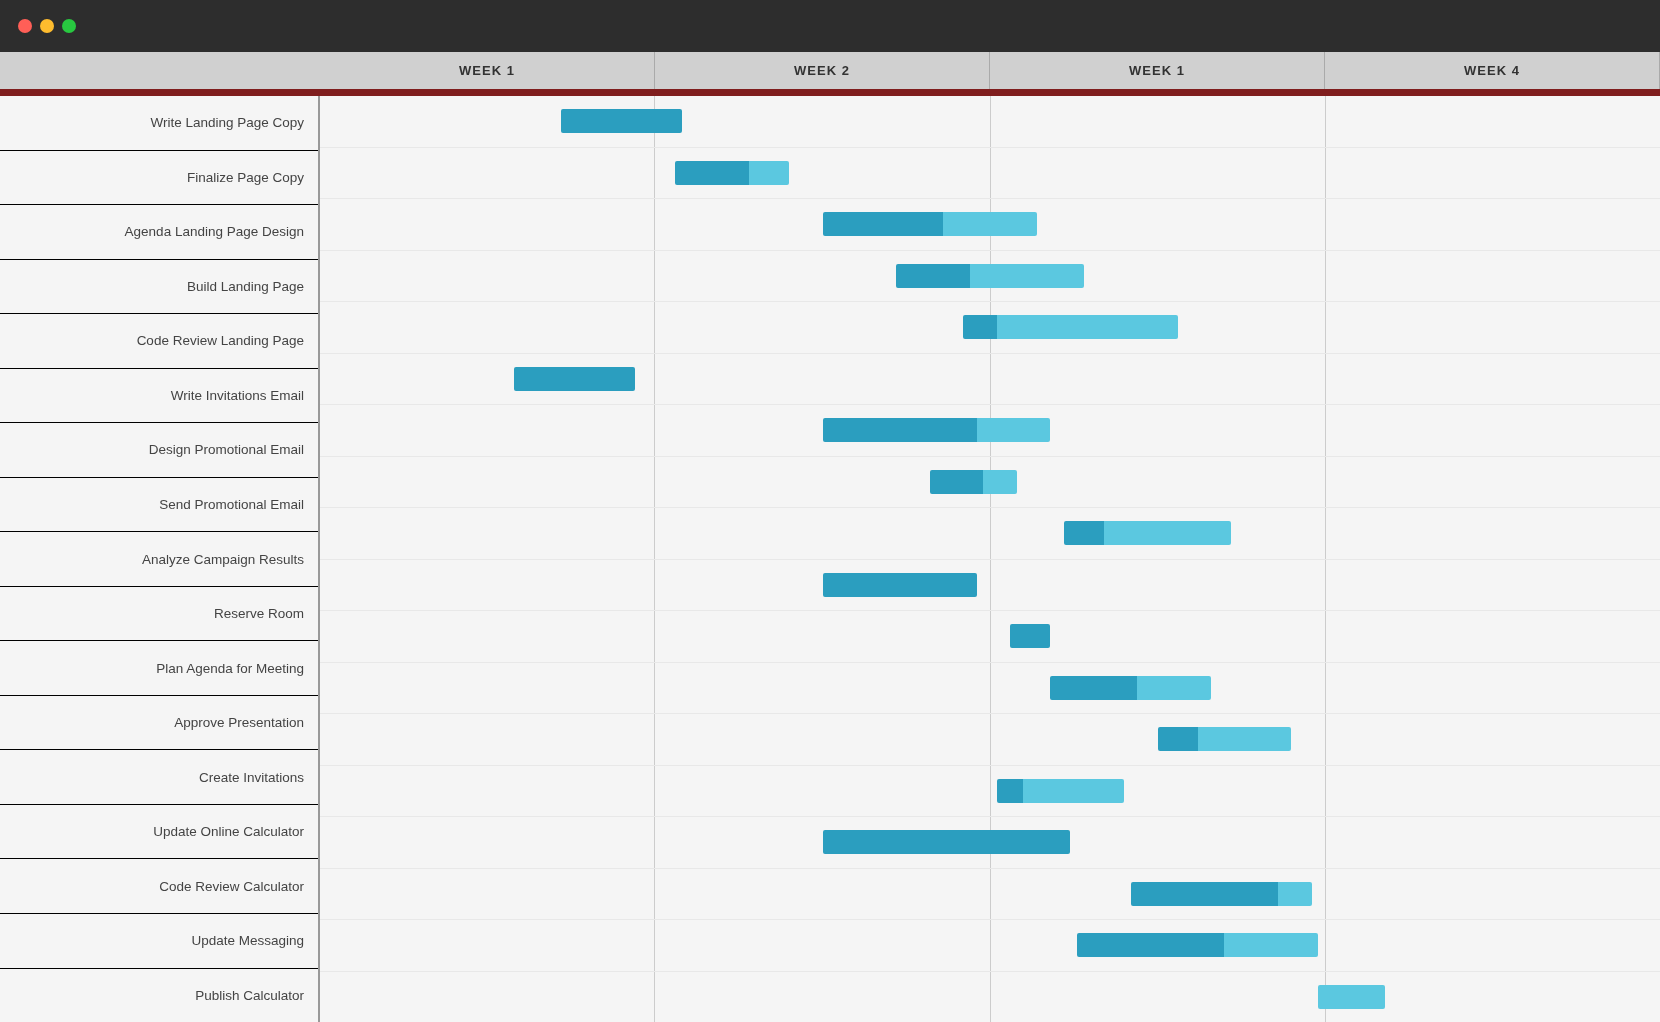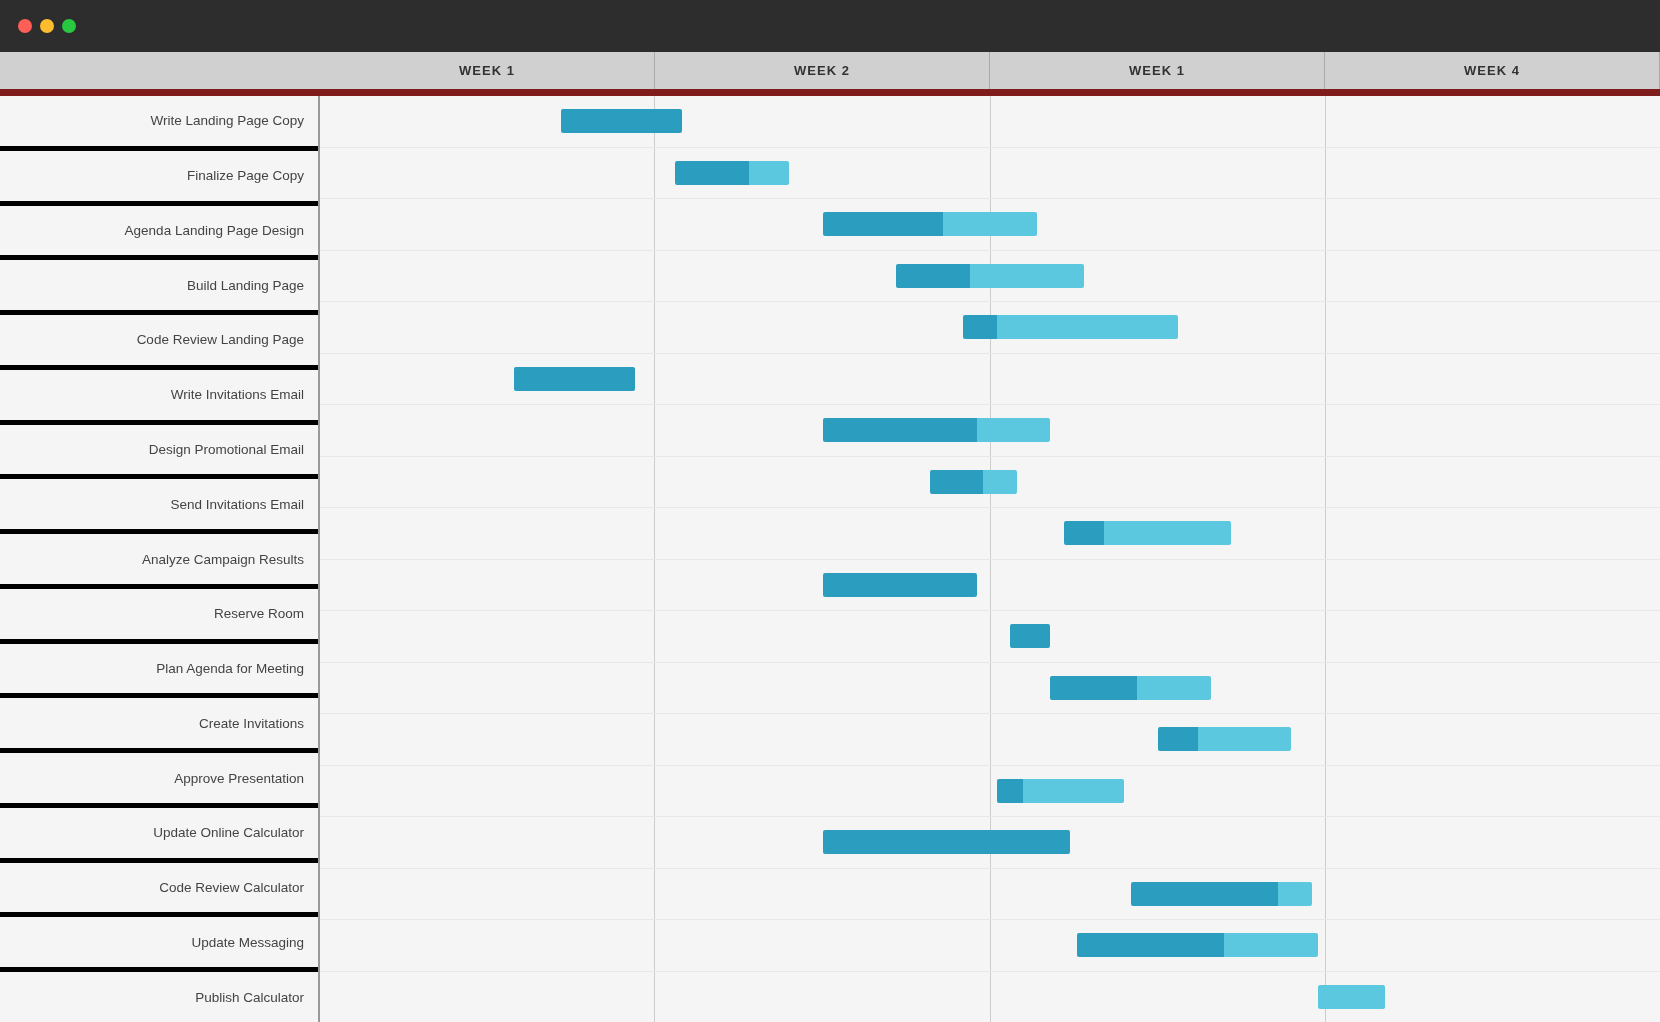--- a/index.html
+++ b/index.html
@@ -75,21 +75,21 @@
       display: flex;
       flex-direction: column;
     }
 
     .task-row {
       flex: 1;
       display: flex;
       align-items: center;
       justify-content: flex-end;
       padding-right: 14px;
-      border-bottom: 5px solid #000000;
+      border-bottom: 1px solid #000000;
     }
     .task-row:last-child { border-bottom: none; }
     .task-label {
       font-size: 13.5px;
       color: #444;
       text-align: right;
     }
 
     .gantt-grid {
       flex: 1;
@@ -183,36 +183,36 @@
         <div class="task-row">
           <span class="task-label">Code Review Landing Page</span>
         </div>
         <div class="task-row">
           <span class="task-label">Write Invitations Email</span>
         </div>
         <div class="task-row">
           <span class="task-label">Design Promotional Email</span>
         </div>
         <div class="task-row">
-          <span class="task-label">Send Invitations Email</span>
+          <span class="task-label">Send Promotional Email</span>
         </div>
         <div class="task-row">
           <span class="task-label">Analyze Campaign Results</span>
         </div>
         <div class="task-row">
           <span class="task-label">Reserve Room</span>
         </div>
         <div class="task-row">
           <span class="task-label">Plan Agenda for Meeting</span>
         </div>
         <div class="task-row">
+          <span class="task-label">Approve Presentation</span>
+        </div>
+        <div class="task-row">
           <span class="task-label">Create Invitations</span>
-        </div>
-        <div class="task-row">
-          <span class="task-label">Approve Presentation</span>
         </div>
         <div class="task-row">
           <span class="task-label">Update Online Calculator</span>
         </div>
         <div class="task-row">
           <span class="task-label">Code Review Calculator</span>
         </div>
         <div class="task-row">
           <span class="task-label">Update Messaging</span>
         </div>

